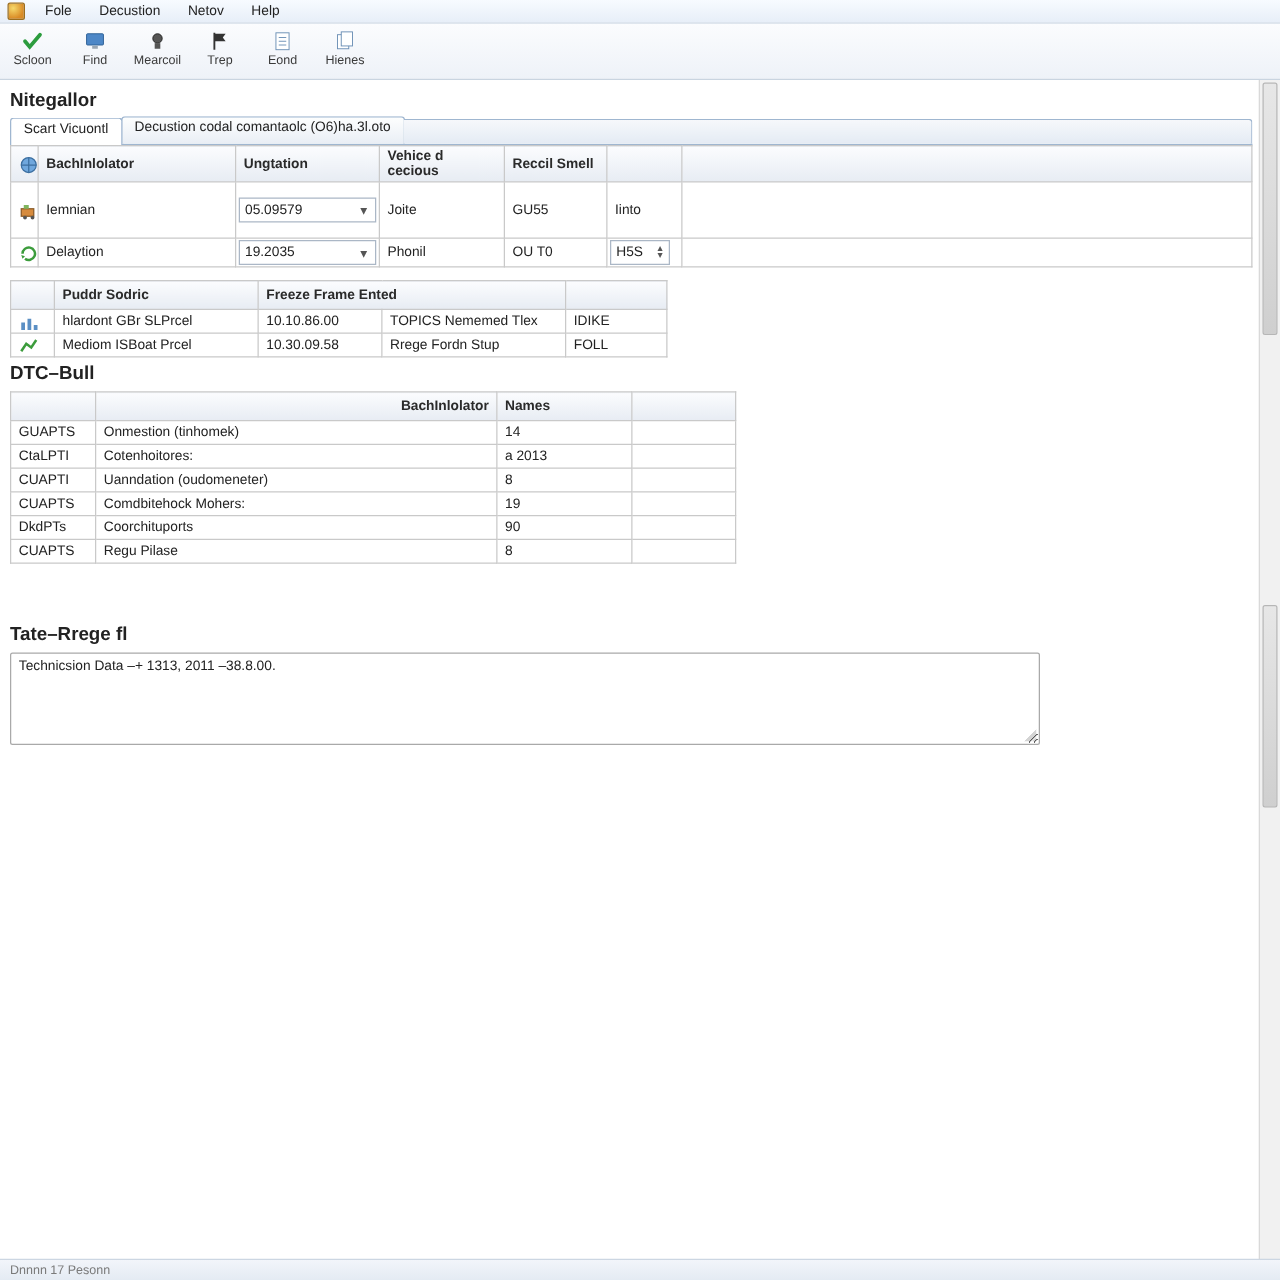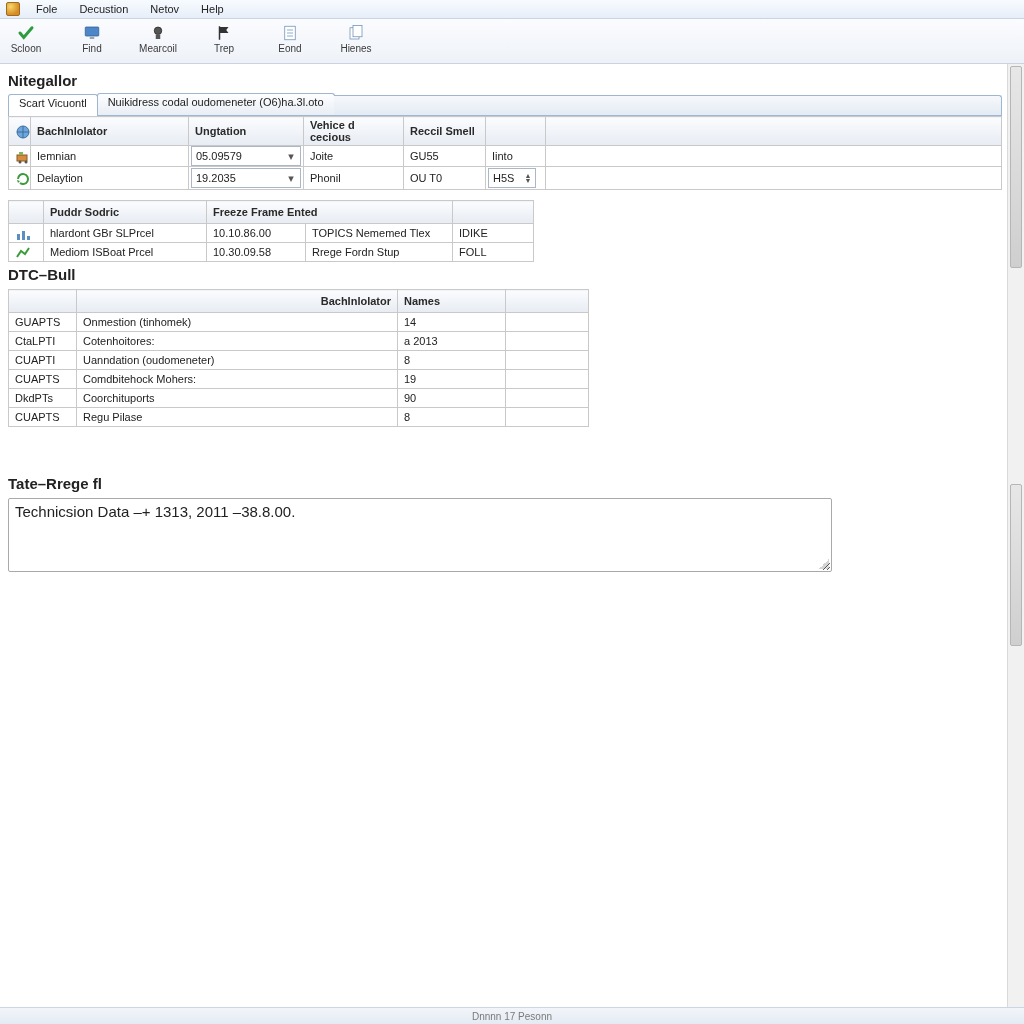--- a/index.html
+++ b/index.html
@@ -38,21 +38,21 @@
   }
 
   
   .toolbar {
     display: flex;
     align-items: flex-start;
     height: 42px;
     padding: 2px 4px 0 4px;
     border-bottom: 1px solid #c9d4e0;
     background: linear-gradient(#fbfcfe, #eef2f8);
-    gap: 22px;
+    gap: 6px;
   }
   .tool-btn {
     display: flex;
     flex-direction: column;
     align-items: center;
     justify-content: flex-start;
     width: 42px;
     height: 40px;
     padding-top: 2px;
     border: 1px solid transparent;
@@ -225,21 +225,21 @@
 
   
   .textarea-wrap {
     width: 810px;
     height: 64px;
     border: 1px solid #a9a9a9;
     border-radius: 2px;
     padding: 4px 6px;
     background: #fff;
     position: relative;
-    font-size: 15px;
+    font-size: 11px;
     resize: both;
     overflow: hidden;
   }
   .textarea-wrap::after {
     content: "";
     position: absolute;
     right: 2px; bottom: 2px;
     width: 10px; height: 10px;
     background:
       linear-gradient(135deg, transparent 50%, #b7b7b7 50%) no-repeat;
@@ -249,21 +249,21 @@
   
   .status-bar {
     position: absolute;
     left: 0; right: 0; bottom: 0;
     height: 16px;
     border-top: 1px solid #ccd6e2;
     background: linear-gradient(#f2f5fa,#e4ebf3);
     font-size: 10px;
     color: #7a7a7a;
     display: flex;
-    justify-content: center;
+    justify-content: flex-start;
     align-items: center;
     padding: 0 8px;
   }
 </style>
 </head>
 <body>
 
 <div class="menu-bar">
   <span class="app-glyph"></span>
   <span class="menu-item">Fole</span>
@@ -332,21 +332,21 @@
 
 <div class="main-wrap">
   <div class="main">
 
     <h2 class="page-title">
       <span>Nitegallor</span>
     </h2>
 
     <div class="tab-strip">
       <div class="tab active">Scart Vicuontl</div>
-      <div class="tab wide">Nuikidress codal oudomeneter (O6)ha.3l.oto</div>
+      <div class="tab wide">Decustion codal comantaolc (O6)ha.3l.oto</div>
       <div class="tab-rest"></div>
     </div>
 
     <table class="grid vehicle-block">
       <colgroup>
         <col style="width:22px">
           <col style="width:158px">
           <col style="width:115px">
           <col style="width:100px">
           <col style="width:82px">
@@ -375,21 +375,21 @@
           <span class="row-icon">
             <svg viewBox="0 0 16 16">
                   <rect x="2" y="6" width="10" height="6" fill="#d68b3e" stroke="#8a5a27"></rect>
                   <circle cx="5" cy="13" r="1.5" fill="#555"></circle>
                   <circle cx="11" cy="13" r="1.5" fill="#555"></circle>
                   <rect x="4" y="3" width="4" height="3" fill="#7fb55f"></rect>
                 </svg>
           </span>
         </td>
         <td>Iemnian</td>
-        <td style="padding:0 2px">
+        <td style="padding:12px 2px">
           <div class="combo">
             <span>05.09579</span>
             <span class="combo-arrow">▾</span>
           </div>
         </td>
         <td>Joite</td>
         <td>GU55</td>
         <td>Iinto</td>
         <td></td>
       </tr>

